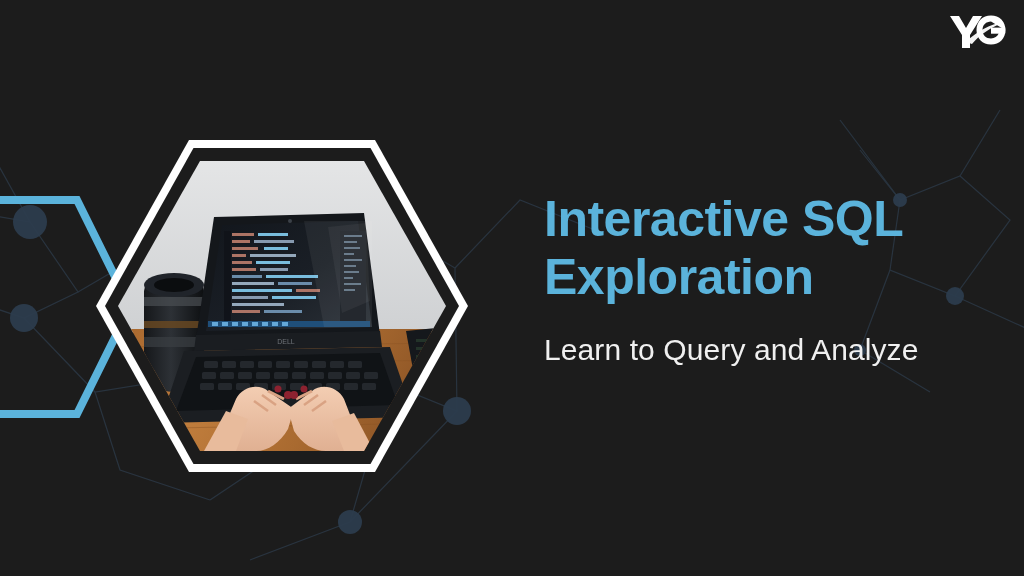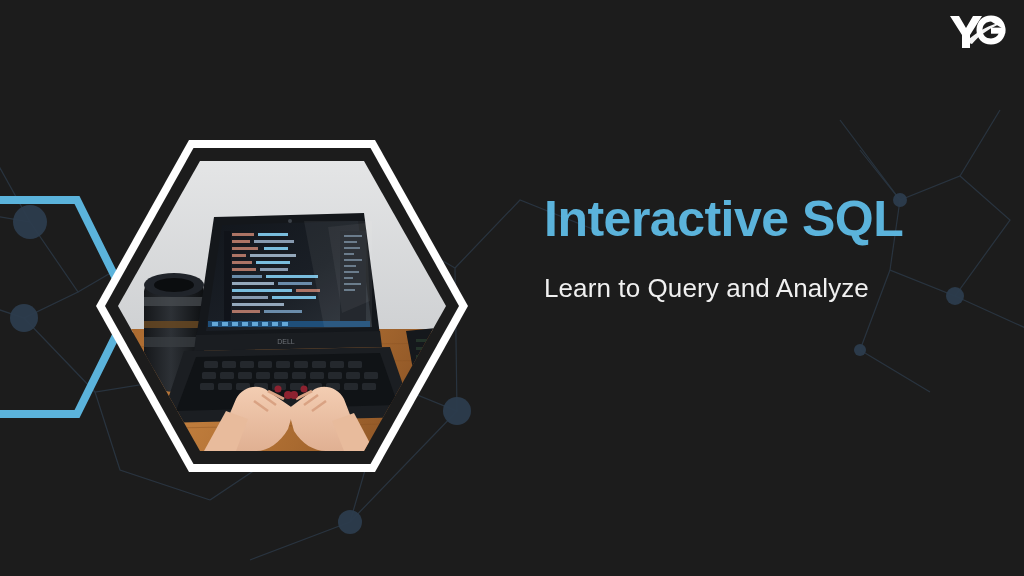--- a/index.html
+++ b/index.html
@@ -85,21 +85,21 @@
     color: #5bb3db;
     font-size: 50px;
     line-height: 1.16;
     font-weight: bold;
     letter-spacing: -0.5px;
   }
   .headline .line { display: block; }
   .subhead {
     margin: 22px 0 0 0;
     color: #f0f0f0;
-    font-size: 26px;
+    font-size: 30px;
     line-height: 1.46;
     font-weight: normal;
     letter-spacing: 0.1px;
   }
   .subhead .line { display: block; }
 
   
   .logo {
     position: absolute;
     right: 16px;
@@ -332,20 +332,21 @@
           <rect x="298" y="186" width="18" height="3"></rect>
           <rect x="298" y="194" width="22" height="3"></rect>
         </g>
       </svg>
     </div>
   </div>
 
   <div class="text-block">
     <h1 class="headline">
       <span class="line">Interactive SQL</span>
+      <span class="line">Exploration</span>
     </h1>
     <p class="subhead">
       <span class="line">Learn to Query and Analyze</span>
     </p>
   </div>
 
   <svg class="logo" viewBox="0 0 62 48" xmlns="http://www.w3.org/2000/svg">
     <g fill="#ffffff">
 
       <path d="M4 8 L13 8 L20 20 L27 8 L36 8 L24 27 L24 40 L16 40 L16 27 Z"></path>

